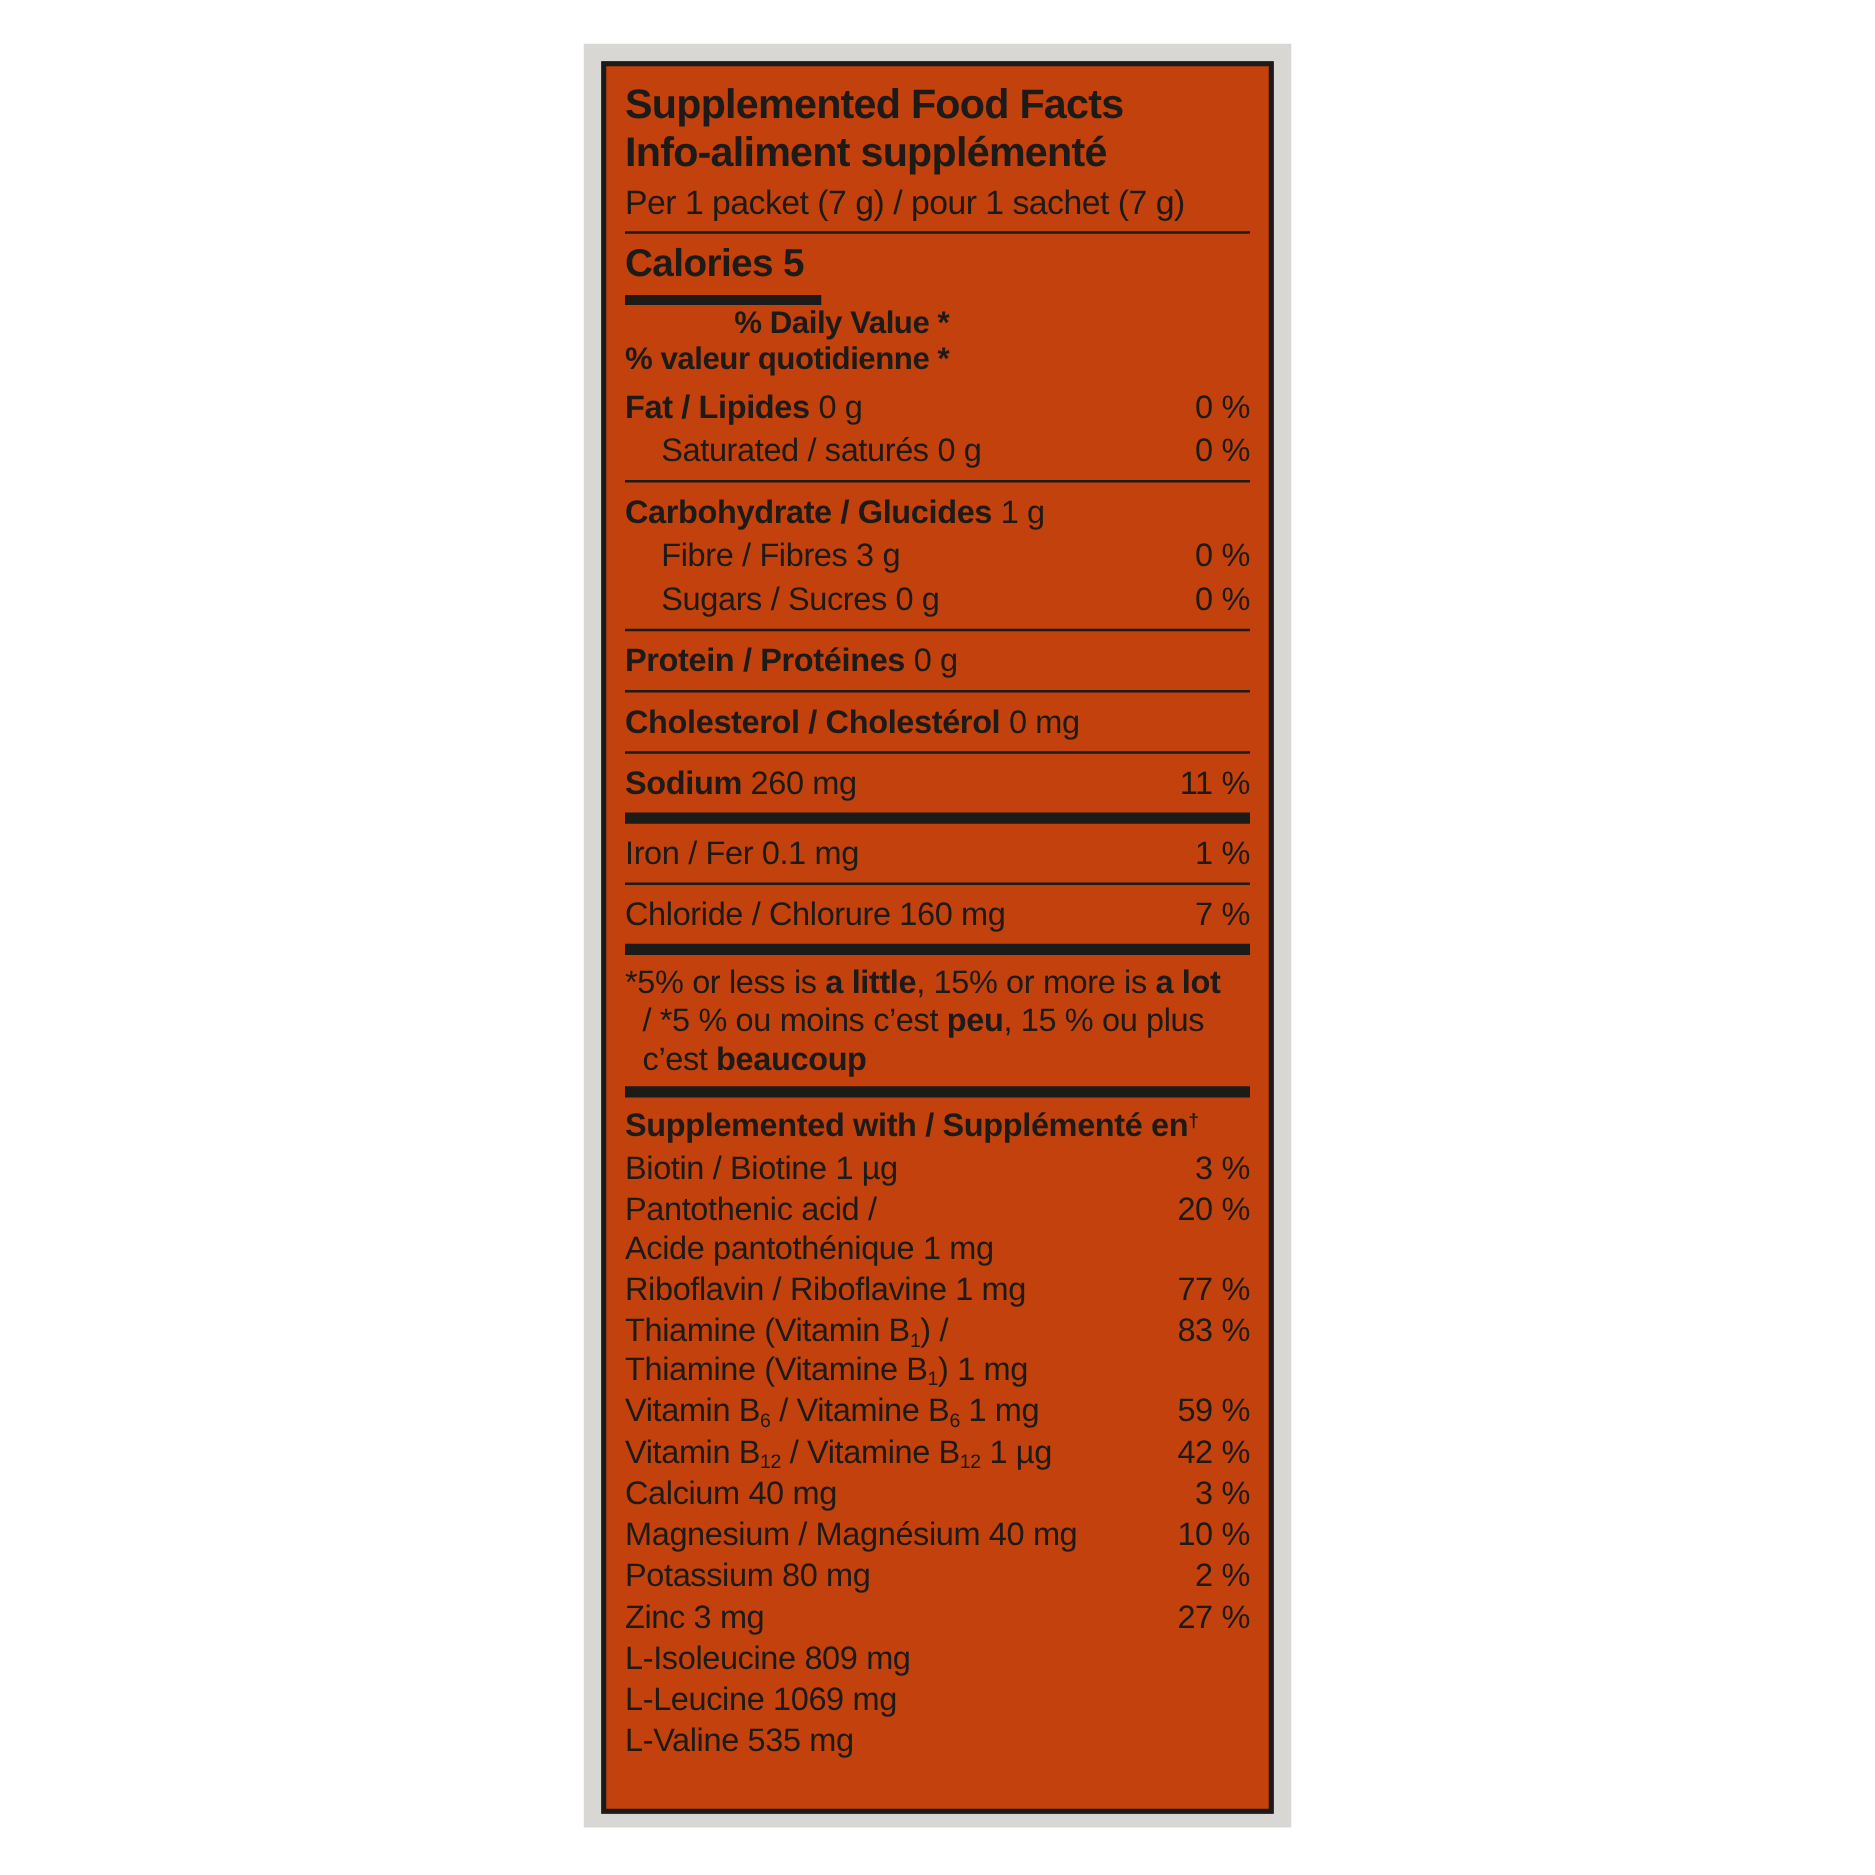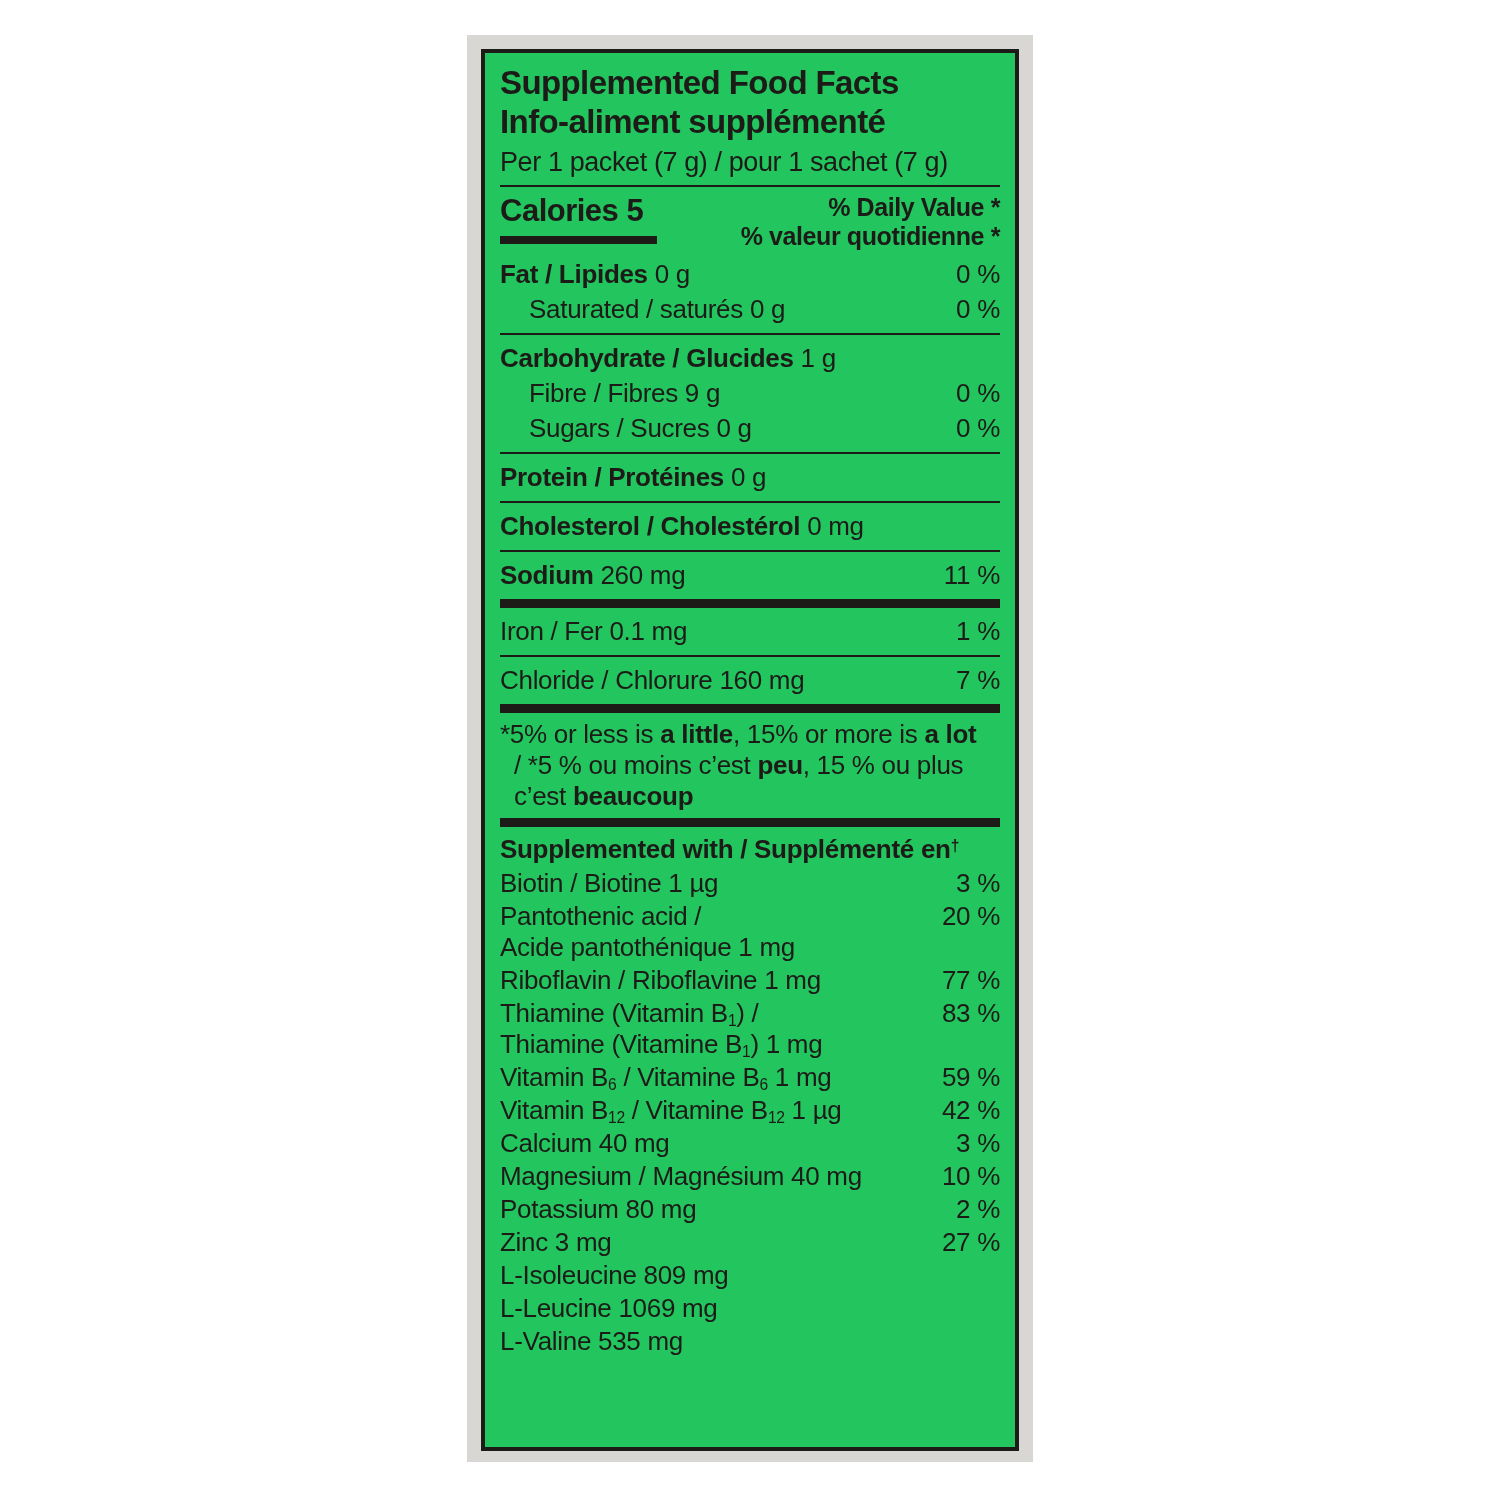--- a/index.html
+++ b/index.html
@@ -7,28 +7,28 @@
     width:1500px;height:1500px;position:relative;background:#ffffff;
     font-family:"Liberation Sans",sans-serif;color:#1d1b18;
     -webkit-font-smoothing:antialiased;
   }
   .photo{
     position:absolute;left:467px;top:35px;width:566px;height:1427px;
     background:#d8d7d4;
   }
   .panel{
     position:absolute;left:14px;top:14px;width:538px;height:1402px;
-    box-sizing:border-box;background:#22c55e;border:4px solid #1d1b18;
+    box-sizing:border-box;background:#c2410c;border:4px solid #1d1b18;
     padding:10px 15px 10px 15px;overflow:hidden;
   }
   .title{font-weight:bold;font-size:33px;line-height:39px;letter-spacing:-0.6px;}
   .serving{font-size:27px;line-height:33px;margin-top:5px;letter-spacing:-0.4px;}
   .rule{border:0;border-top:2px solid #1d1b18;margin:6px 0;}
   .rule.thick{border-top-width:9px;}
-  .calories-row{display:flex;justify-content:space-between;align-items:flex-start;margin:5px 0 6px 0;}
+  .calories-row{display:flex;justify-content:space-between;align-items:flex-start;margin:5px 0 6px 0;flex-direction:column;}
   .calories{
     font-size:31px;font-weight:bold;letter-spacing:-0.5px;
     border-bottom:8px solid #1d1b18;padding:0 14px 7px 0;align-self:flex-start;
   }
   .dv-header{font-size:25px;font-weight:bold;text-align:right;line-height:29px;letter-spacing:-0.4px;}
   .row{display:flex;justify-content:space-between;align-items:baseline;
        font-size:26px;line-height:31px;letter-spacing:-0.3px;padding:2px 0;}
   .row .left{flex:1 1 auto;}
   .row .pct{flex:0 0 auto;white-space:nowrap;padding-left:8px;}
   .row.ind .left{padding-left:29px;}
@@ -77,21 +77,21 @@
           <div class="pct">0 %</div>
         </div>
         <div class="rule"></div>
         <div class="row">
           <div class="left">
             <div class="ln"><span class="b">Carbohydrate / Glucides</span><span> 1 g</span></div>
           </div>
         </div>
         <div class="row ind">
           <div class="left">
-            <div class="ln"><span>Fibre / Fibres 9 g</span></div>
+            <div class="ln"><span>Fibre / Fibres 3 g</span></div>
           </div>
           <div class="pct">0 %</div>
         </div>
         <div class="row ind">
           <div class="left">
             <div class="ln"><span>Sugars / Sucres 0 g</span></div>
           </div>
           <div class="pct">0 %</div>
         </div>
         <div class="rule"></div>

